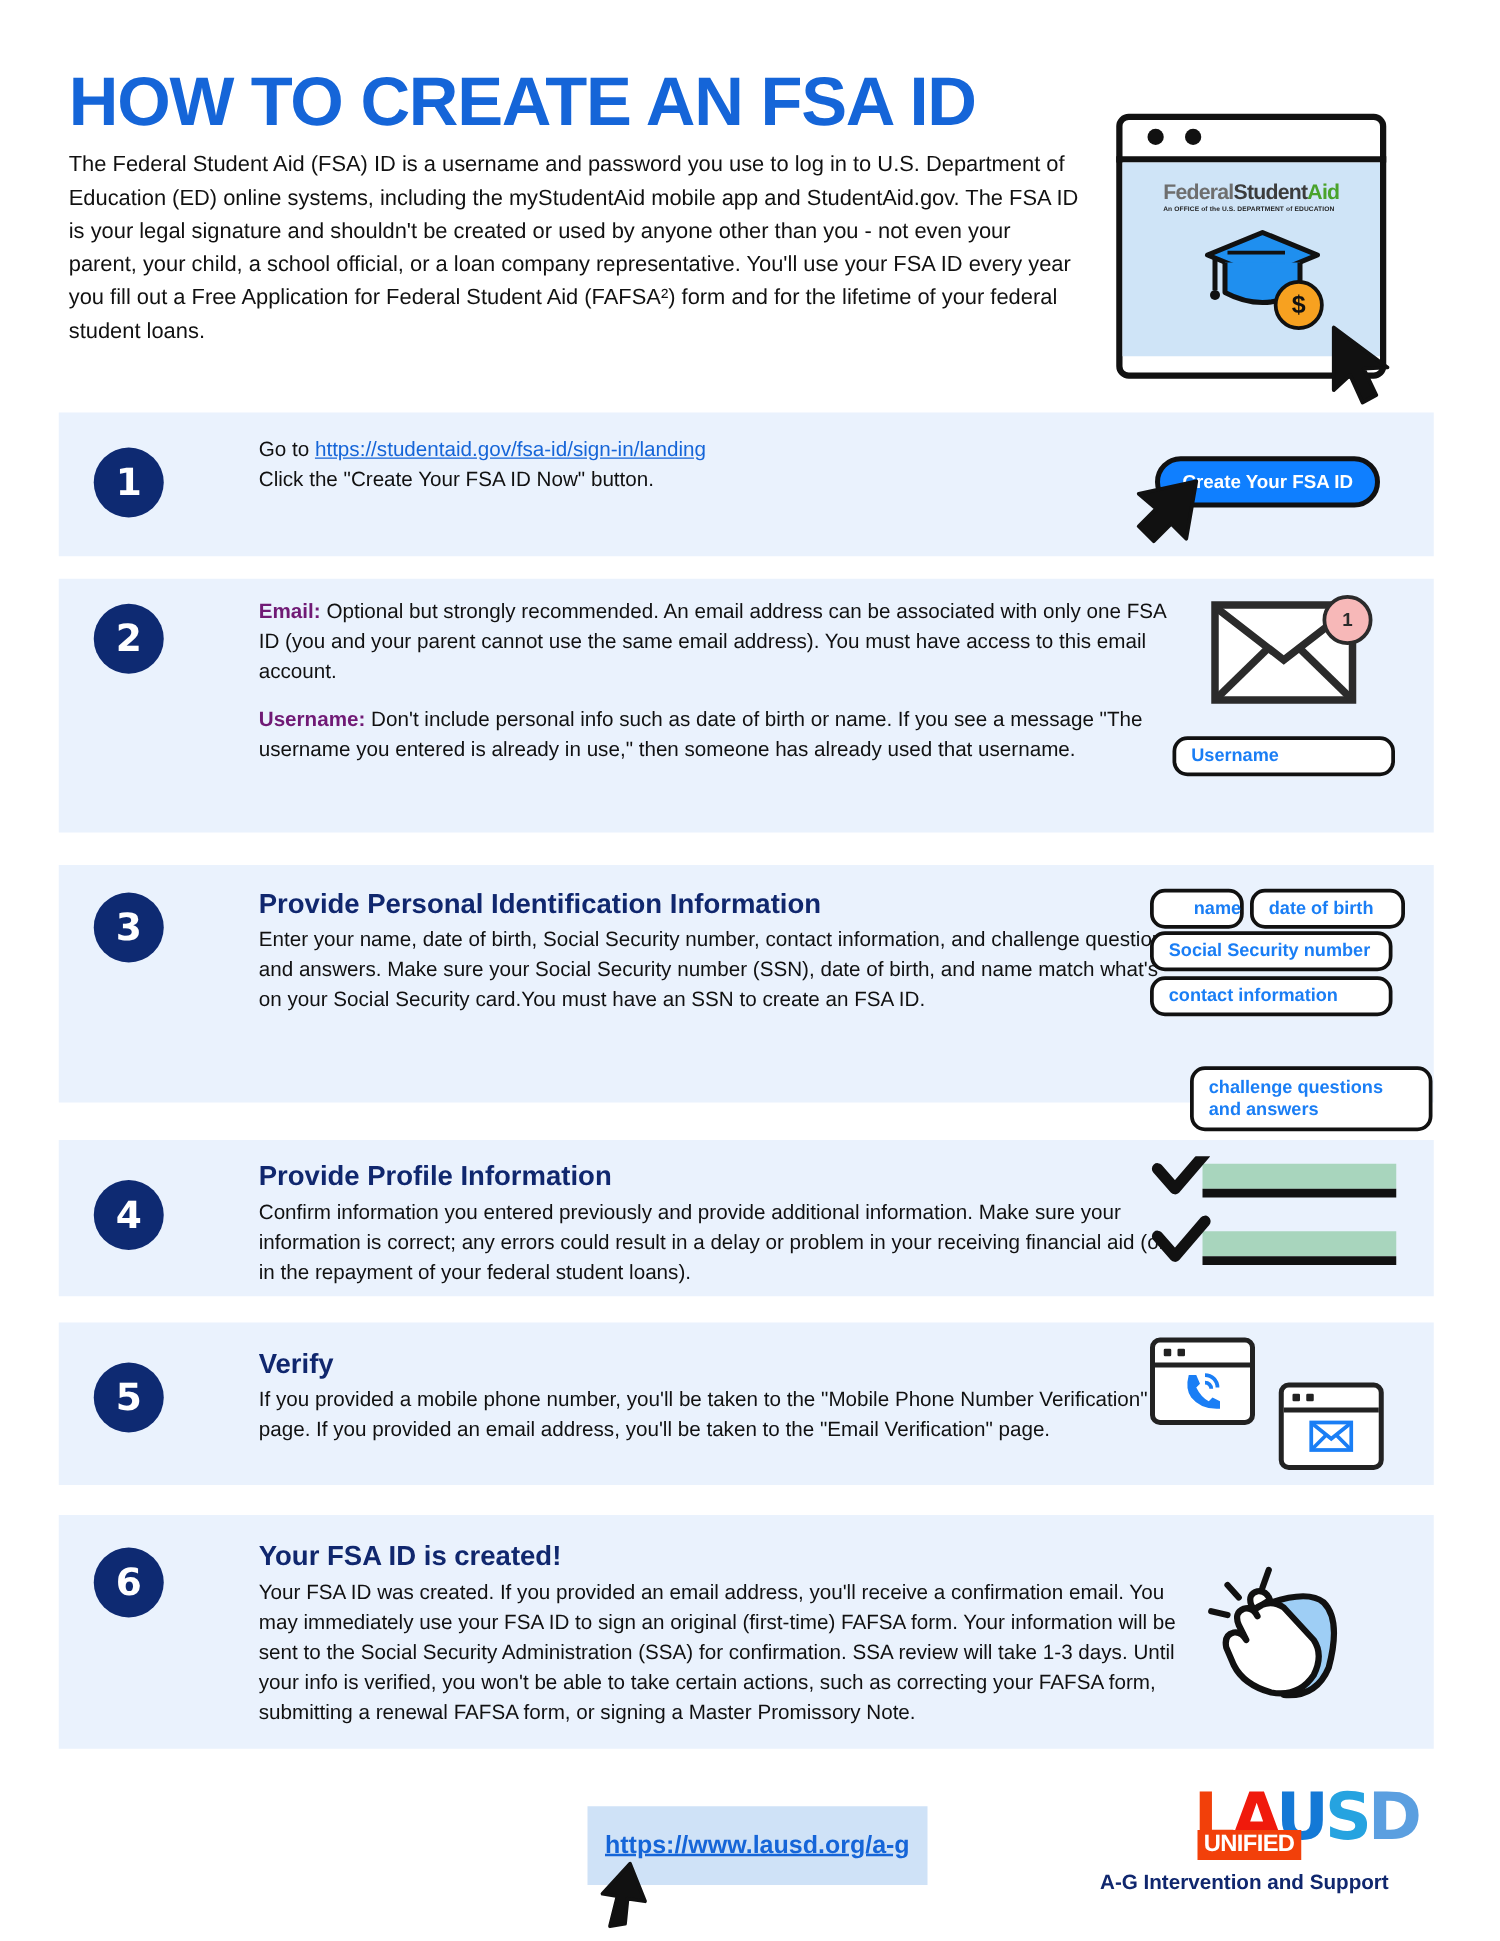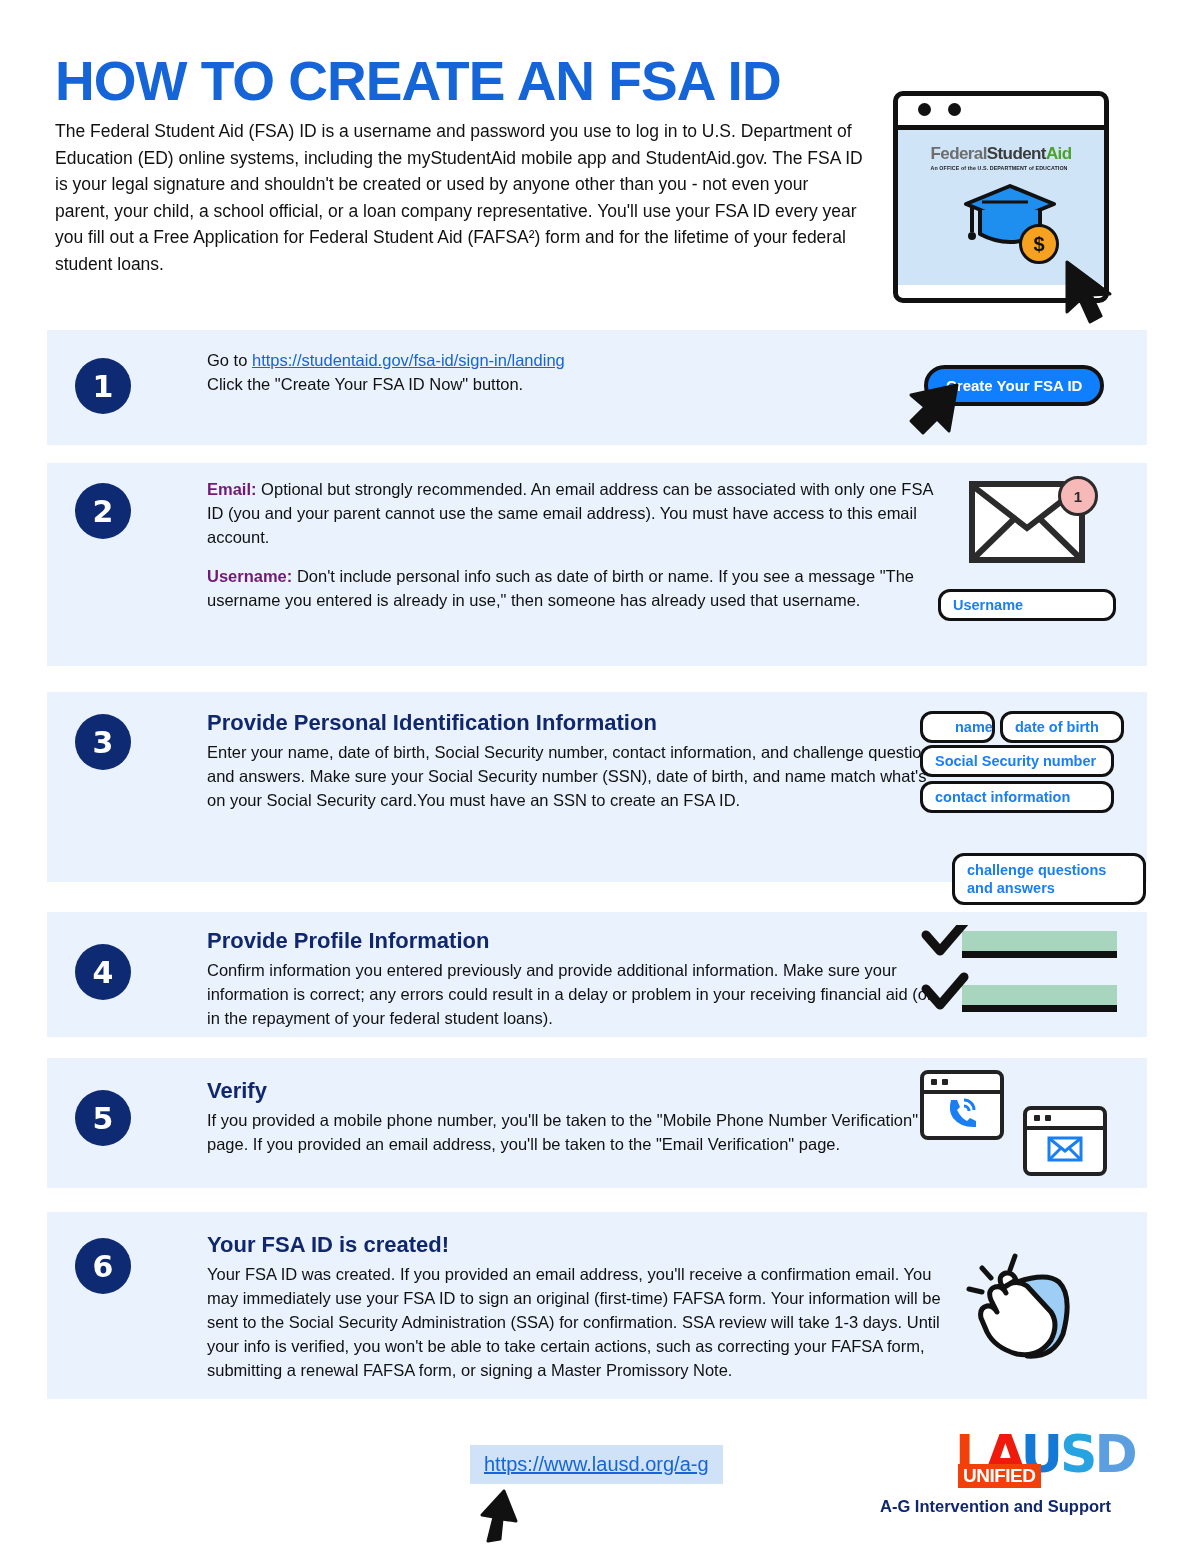--- a/index.html
+++ b/index.html
@@ -83,22 +83,22 @@
   }
 
   
   .minibrowser{position:absolute;border:4px solid #222;border-radius:8px;background:#fff;}
   .mb-bar{position:absolute;left:0;top:0;right:0;height:16px;border-bottom:4px solid #222;}
   .mb-dot{position:absolute;top:5px;width:6px;height:6px;background:#222;border-radius:1px;}
 
   
   .footer-text{position:absolute;left:70px;top:1458px;font-size:18px;font-weight:bold;color:#10276e;}
   .footer-link{
-    position:absolute;left:470px;top:1445px;background:#cfe2f7;padding:8px 14px;
-    font-size:20px;font-weight:normal;color:#1565d8;text-decoration:underline;white-space:nowrap;
+    position:absolute;left:470px;top:1445px;background:#cfe2f7;padding:20px 14px;
+    font-size:20px;font-weight:bold;color:#1565d8;text-decoration:underline;white-space:nowrap;
   }
   .cursor-foot{position:absolute;left:478px;top:1489px;}
   .lausd{position:absolute;left:955px;top:1424px;font-size:0;white-space:nowrap;}
   .lausd span{font-size:52px;font-weight:bold;letter-spacing:-3px;font-family:"DejaVu Sans", sans-serif;}
   .ag-line{position:absolute;left:880px;top:1497px;font-size:16.5px;font-weight:bold;color:#10276e;text-align:right;}
   .unified{position:absolute;left:958px;top:1464px;background:#f2400a;color:#fff;
            font-size:19px;font-weight:bold;padding:1px 5px;letter-spacing:-.5px;}
 </style>
 </head>
 <body>

